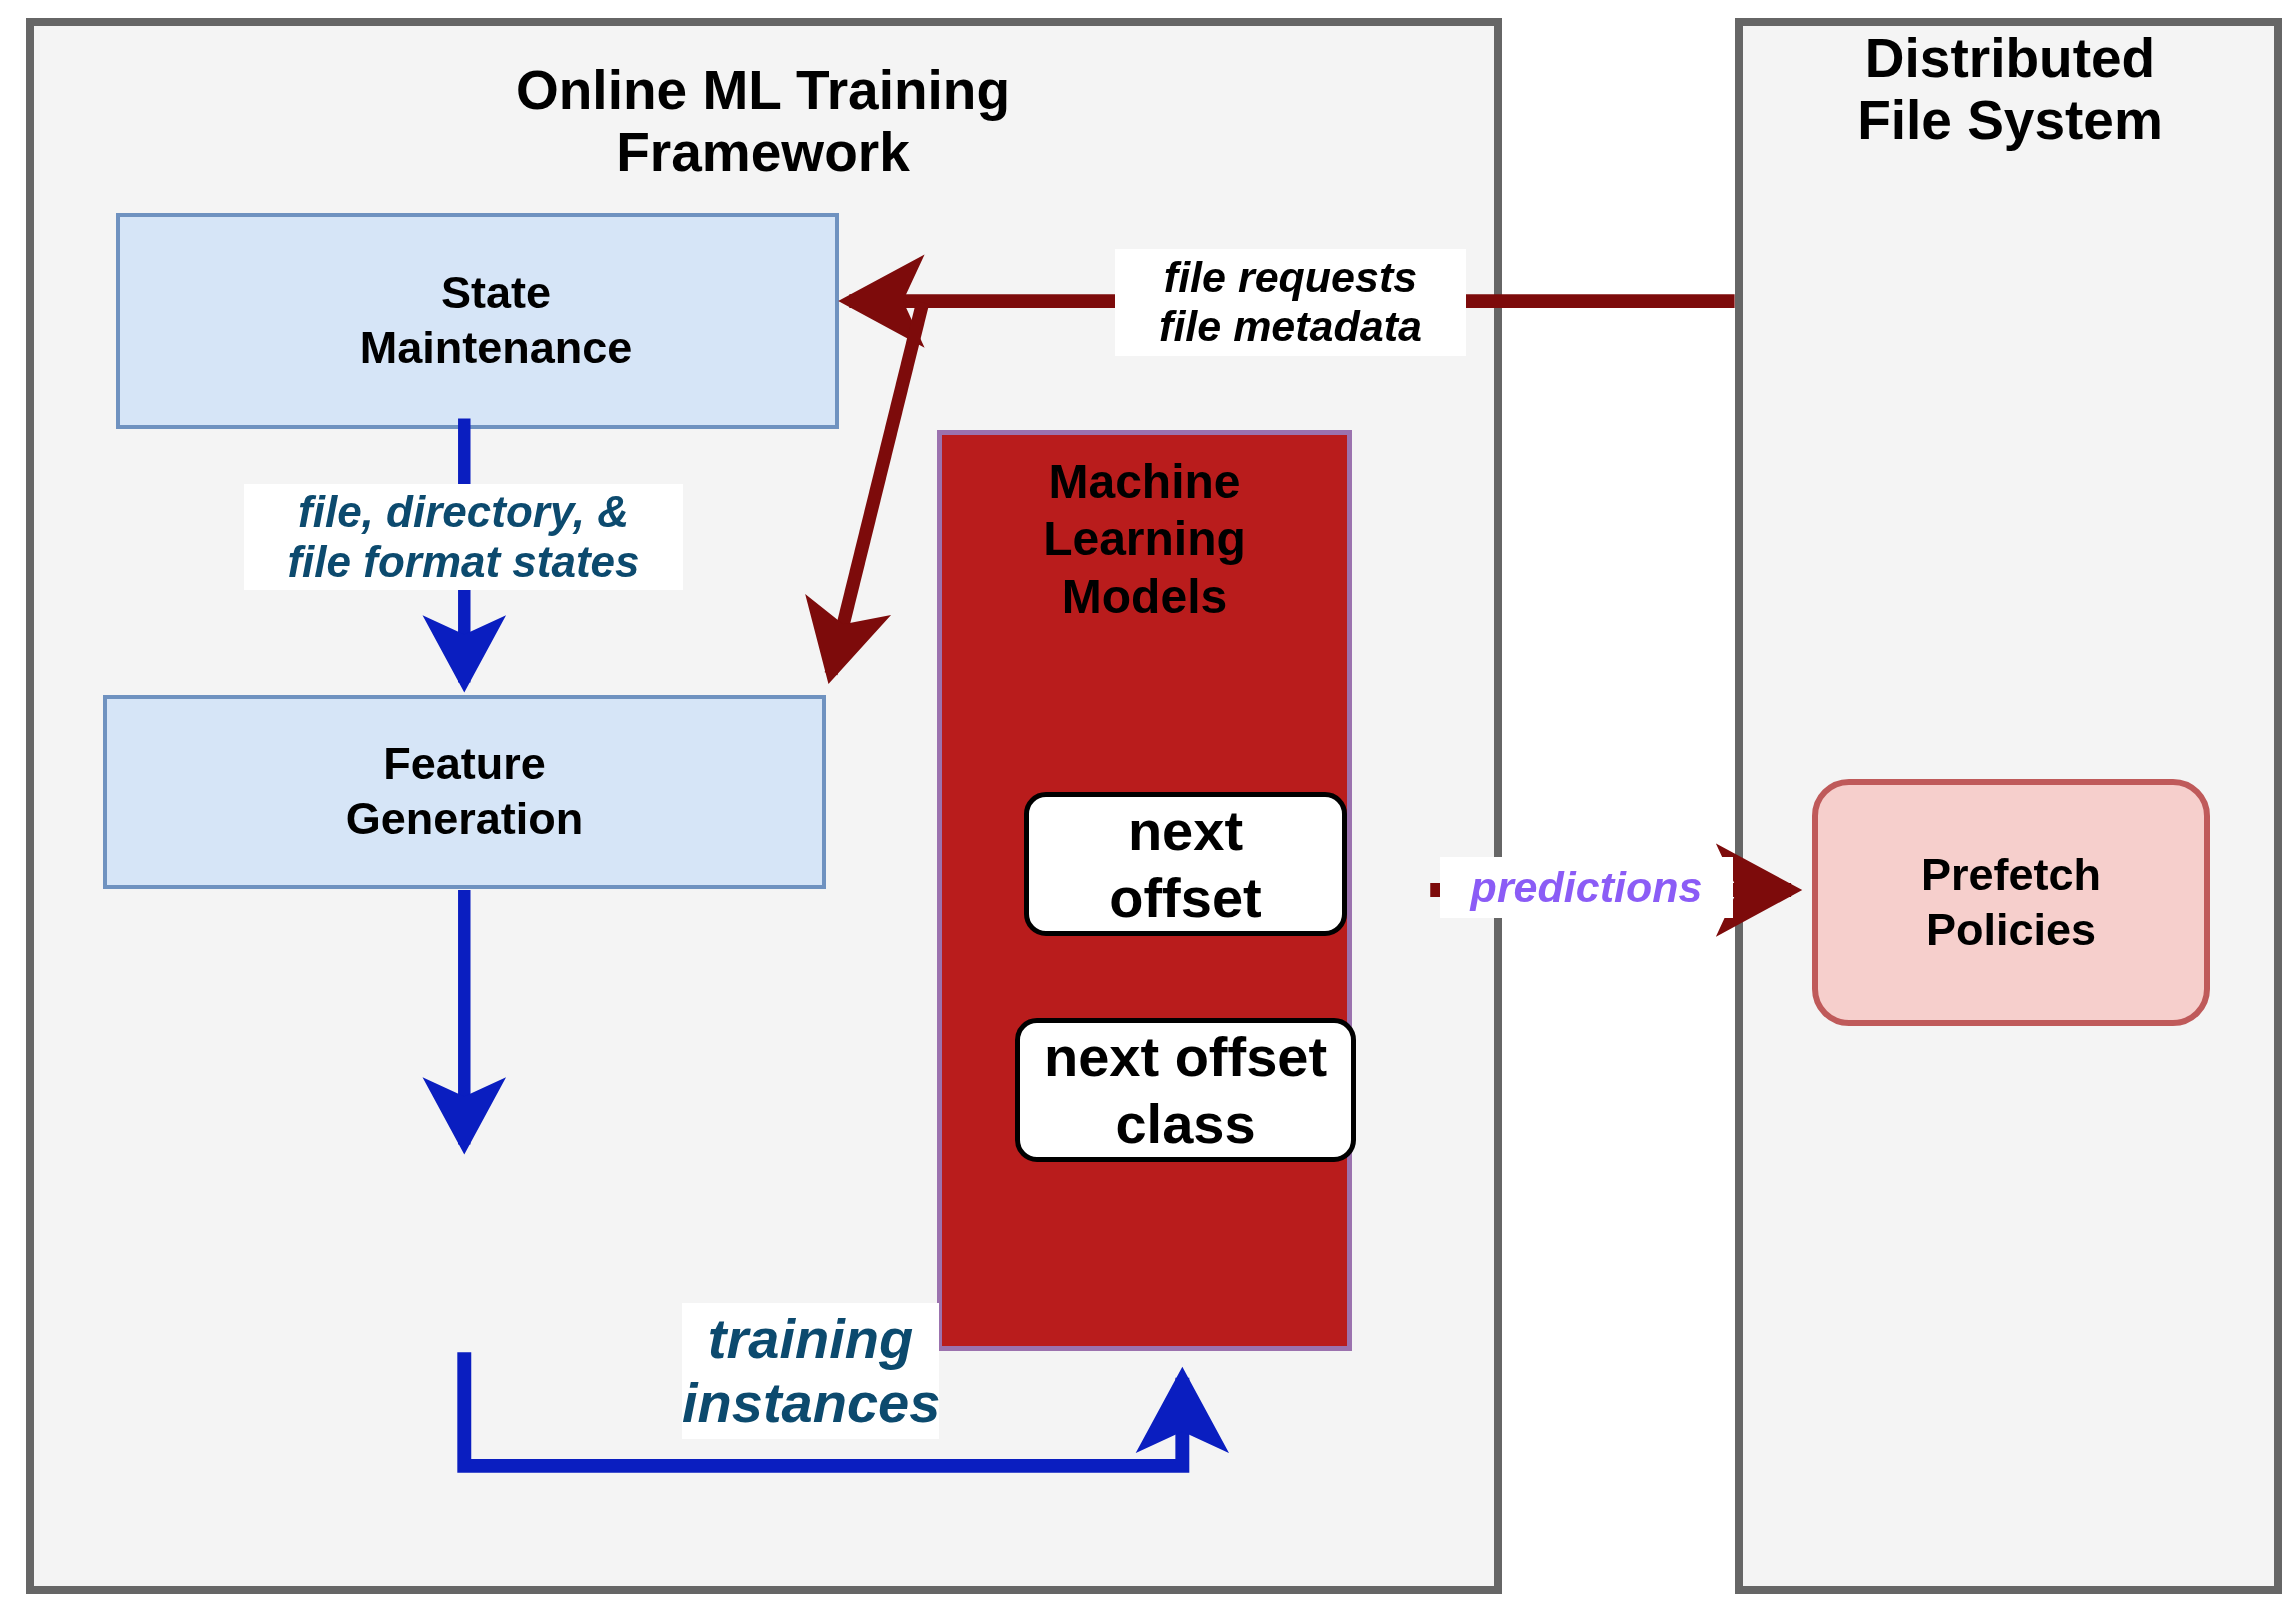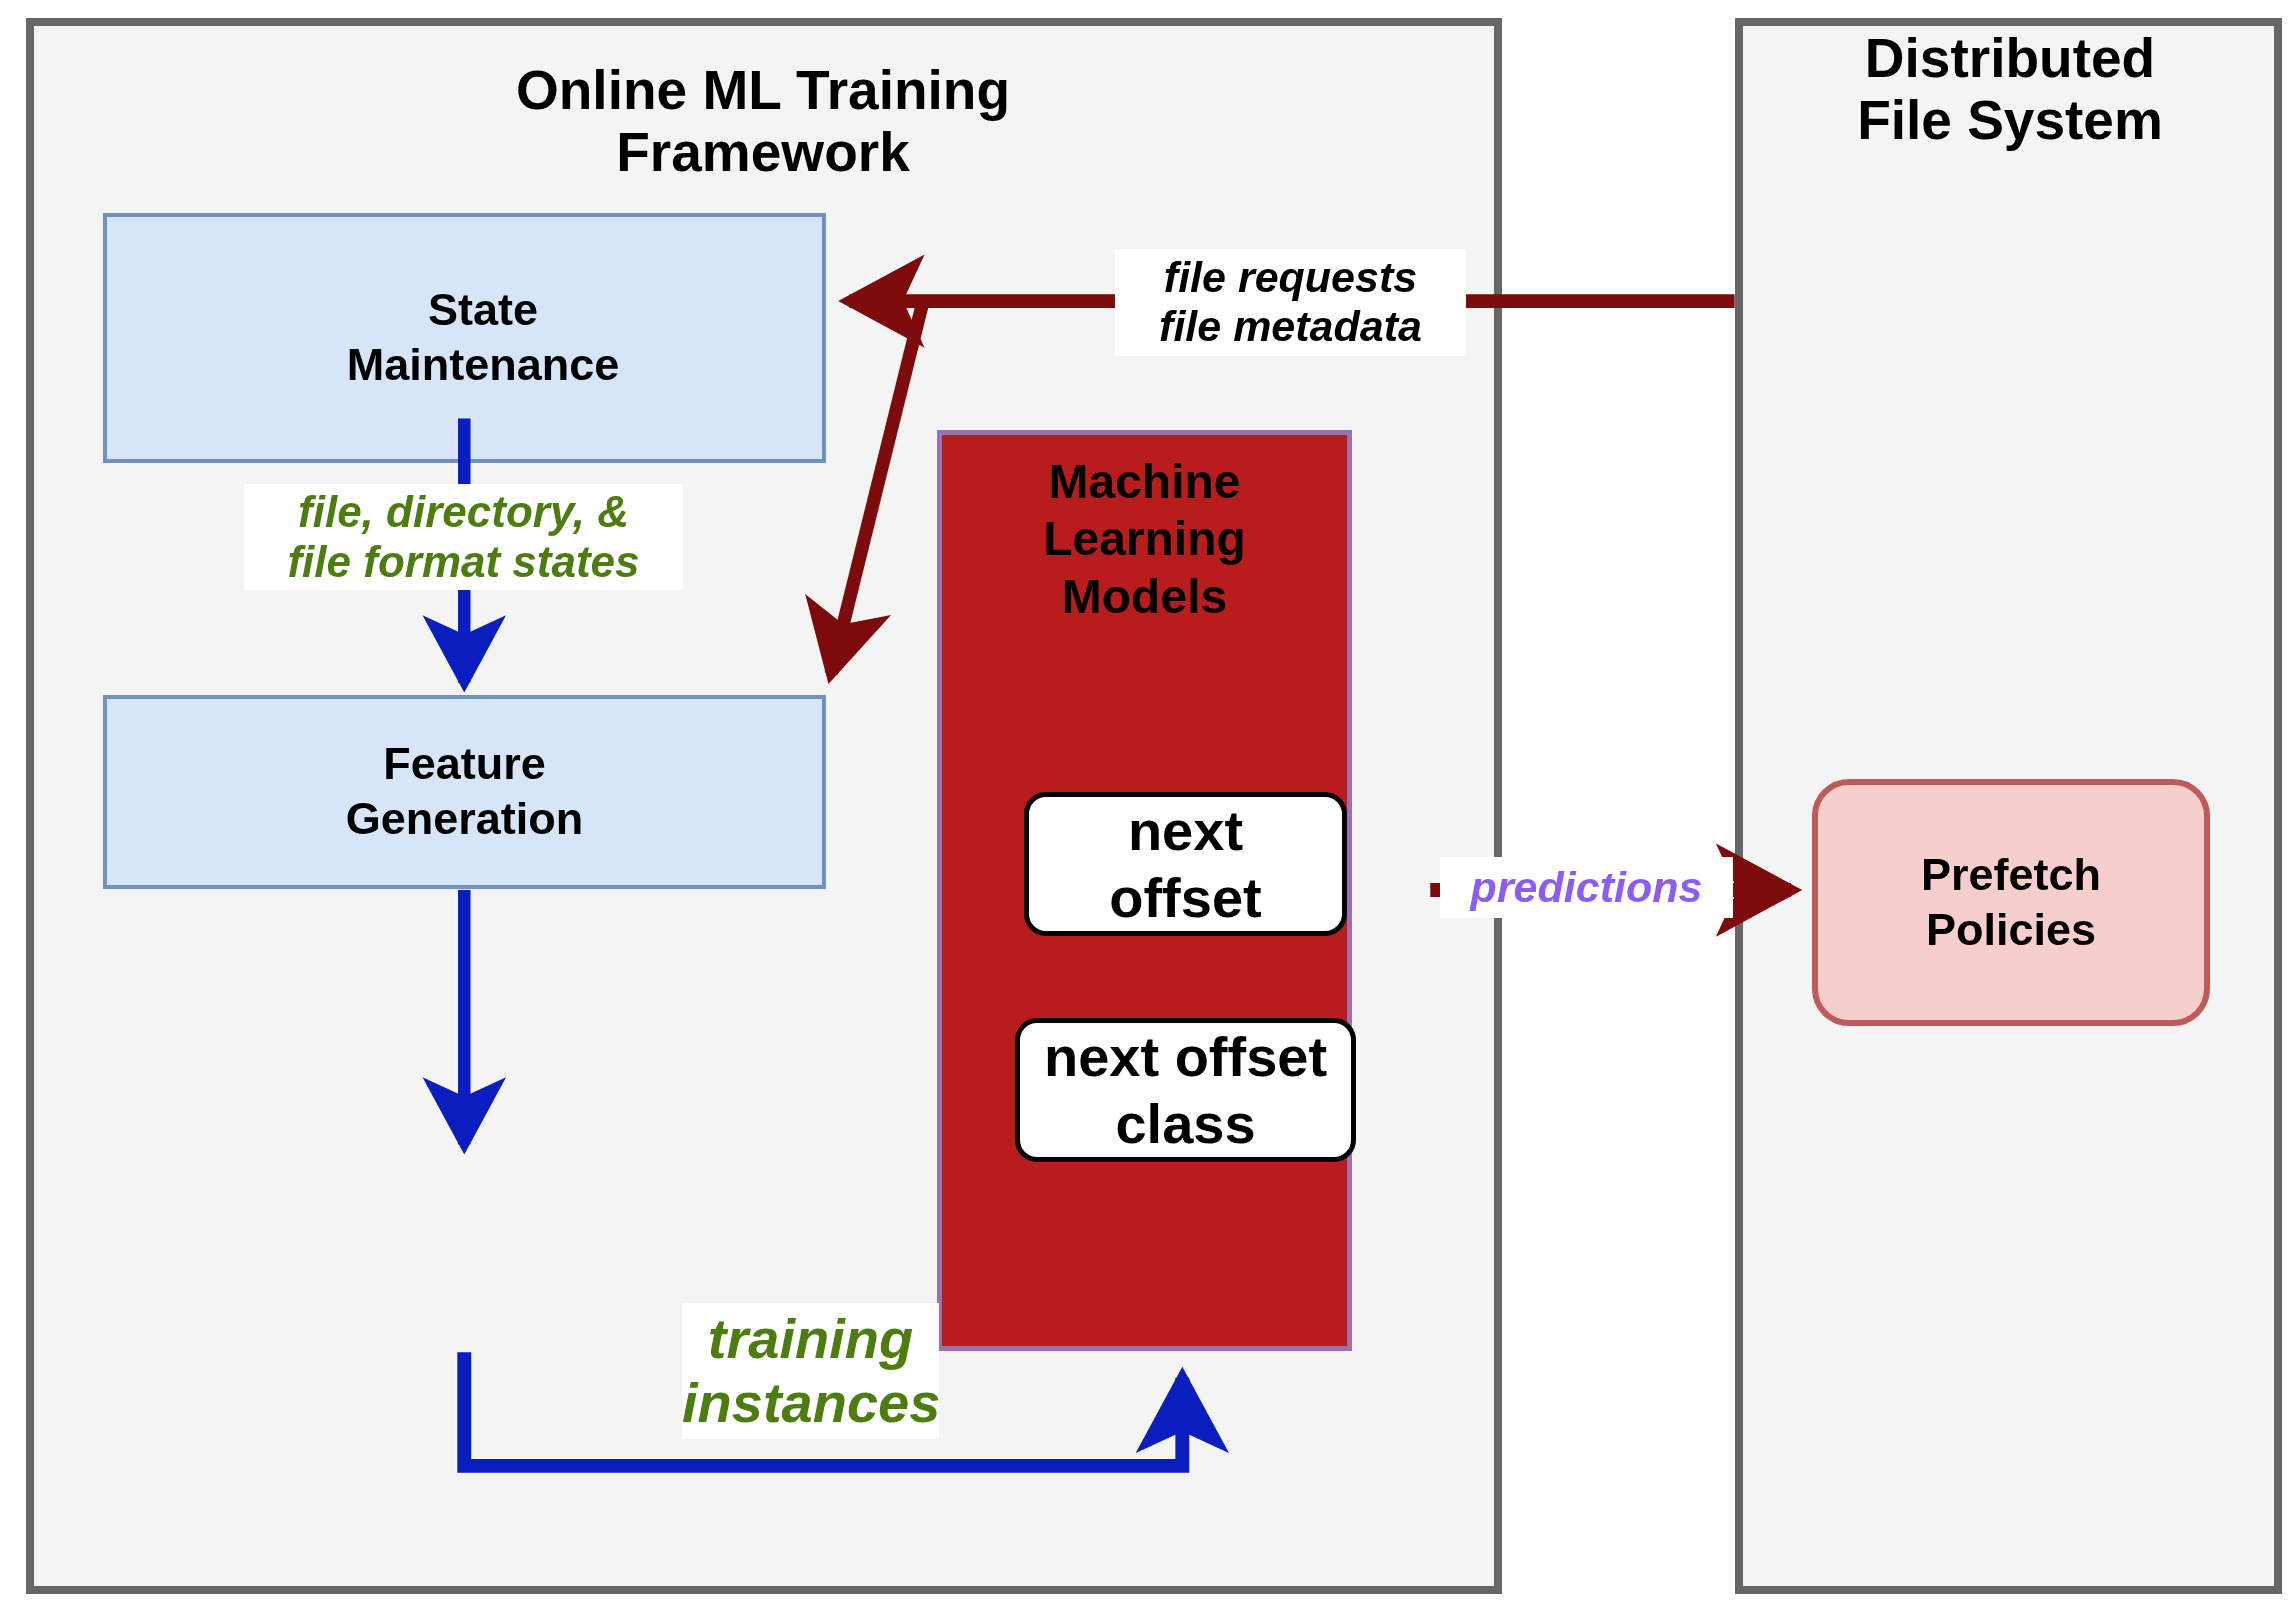--- a/index.html
+++ b/index.html
@@ -45,21 +45,21 @@
     display: flex;
     align-items: center;
     justify-content: center;
     text-align: center;
     font-weight: bold;
     font-size: 45px;
     line-height: 1.22;
     color: #000000;
     white-space: pre-line;
   }
-  #box-state   { left: 103px; top: 213px;  width: 723px; height: 250px; padding-left: 37px; }
+  #box-state   { left: 116px; top: 213px;  width: 723px; height: 216px; padding-left: 37px; }
   #box-feature { left: 103px; top: 695px;  width: 723px; height: 194px; }
   #box-target  { left: 103px; top: 1158px; width: 723px; height: 194px; }
 
   #box-ml {
     position: absolute;
     left: 937px; top: 430px; width: 415px; height: 921px;
     background: #b91c1c;
     border: 5.9px solid #9b72ae;
     box-sizing: border-box;
   }
@@ -121,21 +121,21 @@
   
   .edge-label {
     position: absolute;
     background: #ffffff;
     font-weight: bold;
     font-style: italic;
     text-align: center;
     line-height: 1.14;
     white-space: pre-line;
   }
-  .lbl-blue { color: #4d7c0f; }
+  .lbl-blue { color: #0c4a6e; }
   .lbl-dark { color: #000000; }
   .lbl-red  { color: #8b5cf6; }
 
   #lbl-states    { left: 244px;  top: 484px;  width: 439px;  font-size: 44px; padding: 2.9px 0; }
   #lbl-vectors   { left: 253px;  top: 960px; width: 422px;  font-size: 44px; padding: 2.9px 0; }
   #lbl-training  { left: 682px;  top: 1303px; width: 257px;  font-size: 56px; padding: 4.4px 0; }
   #lbl-requests  { left: 1115px; top: 249px;  width: 351px;  font-size: 43px; padding: 4.4px 0; }
   #lbl-pred      { left: 1440px; top: 857px; width: 293px;  font-size: 43px; padding: 5.9px 0; }
 </style>
 </head>

